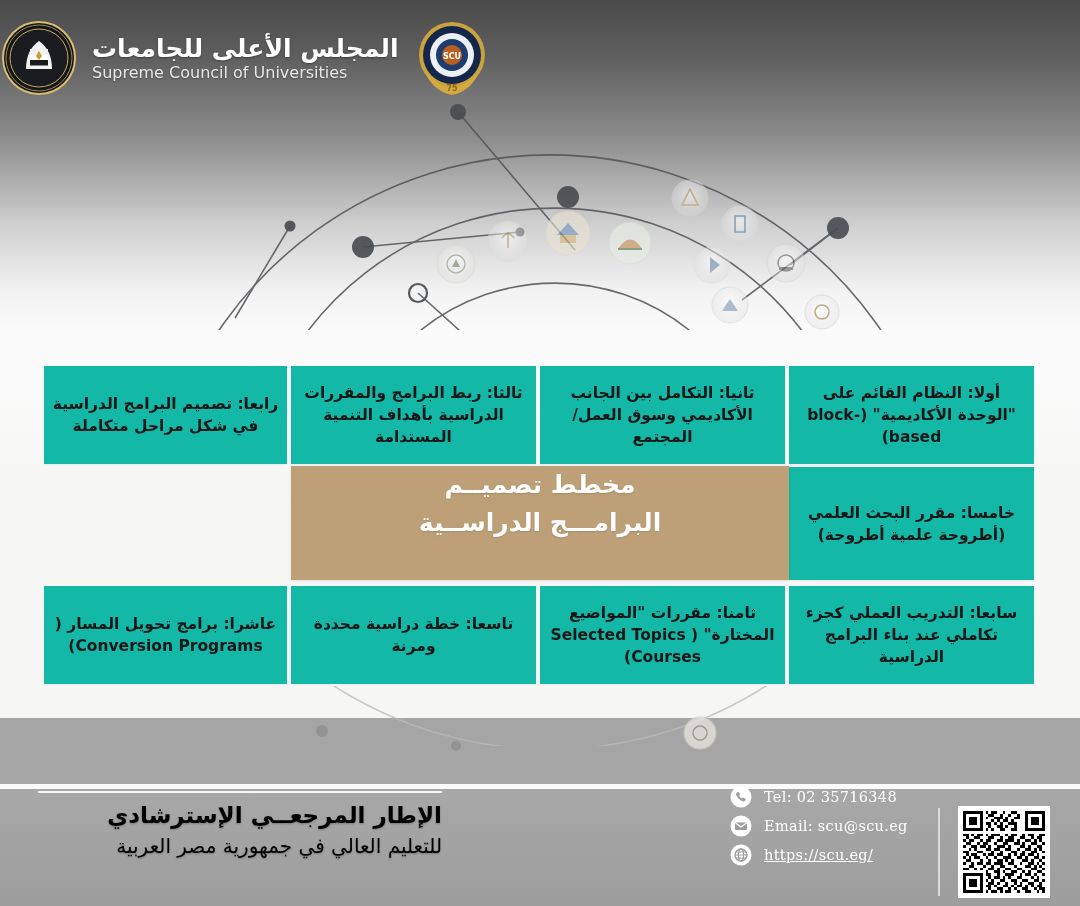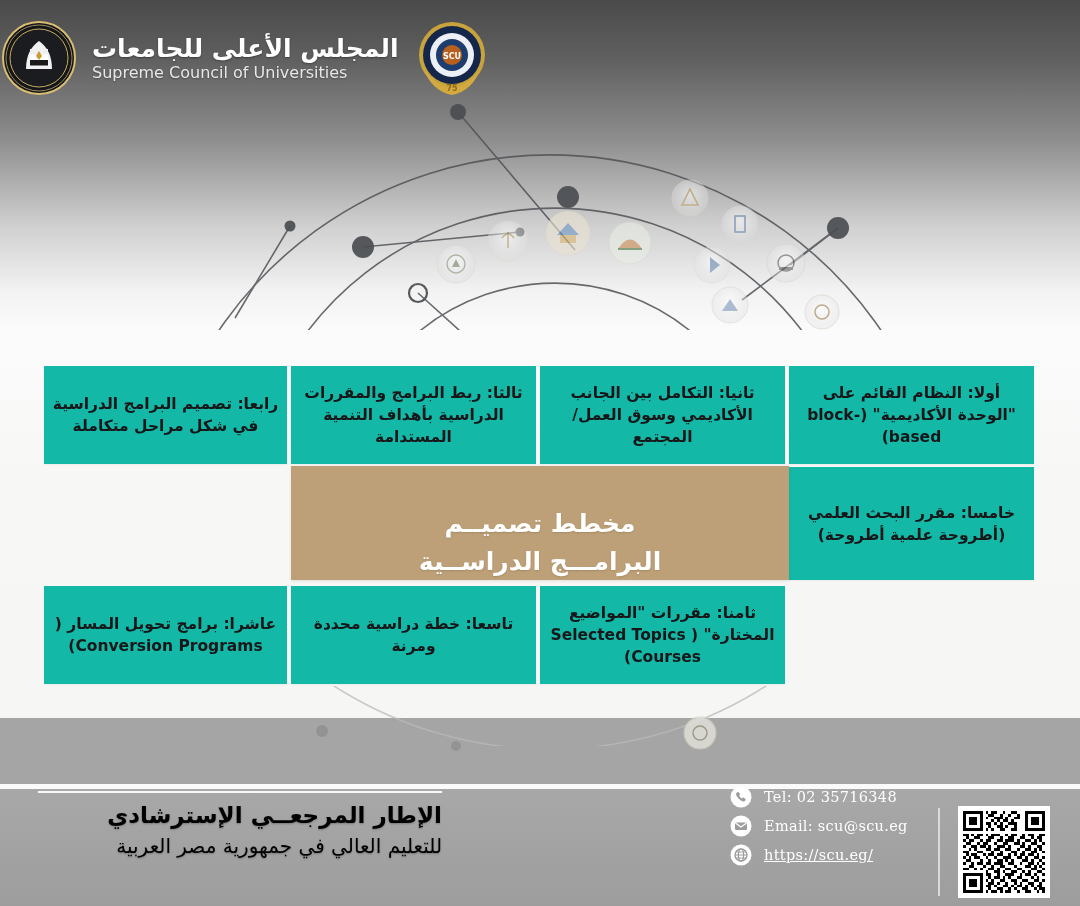--- a/index.html
+++ b/index.html
@@ -66,21 +66,21 @@
     box-shadow:0 1px 2px rgba(0,0,0,.05);
   }
   .cell p{
     margin:0;text-align:center;color:#17171a;
     font-size:15.5px;line-height:1.42;font-weight:600;
     font-family:"DejaVu Sans","Liberation Sans",sans-serif;
   }
   .cell p b{font-weight:bold;}
   .center-box{
     position:absolute;background:#bda077;
-    display:flex;align-items:flex-end;justify-content:center;
+    display:flex;align-items:flex-start;justify-content:center;
     box-shadow:0 1px 3px rgba(0,0,0,.10);
   }
   .center-box p{
     margin:0;text-align:center;color:#ffffff;font-weight:bold;
     font-size:25px;line-height:1.5;letter-spacing:0px;
     text-shadow:0 1px 2px rgba(0,0,0,.13);
   }
 
   
   .footer-left{
@@ -281,20 +281,24 @@
     </div>
 
     <div class="center-box" style="right:245px;top:100px;width:498px;height:114px;">
       <p>
         <span>مخطط تصميــم</span><br>
         <span>البرامـــج الدراســية</span>
       </p>
     </div>
 
 
+    <div class="cell" style="right:0px;top:220px;width:245px;height:98px;">
+      <p><b>سابعا:</b>
+         <span>التدريب العملي كجزء تكاملي عند بناء البرامج الدراسية</span></p>
+    </div>
 
     <div class="cell" style="right:249px;top:220px;width:245px;height:98px;">
       <p><b>ثامنا:</b>
          <span>مقررات "المواضيع المختارة" ( Selected Topics Courses)</span></p>
     </div>
 
     <div class="cell" style="right:498px;top:220px;width:245px;height:98px;">
       <p><b>تاسعا:</b>
          <span>خطة دراسية محددة ومرنة</span></p>
     </div>

